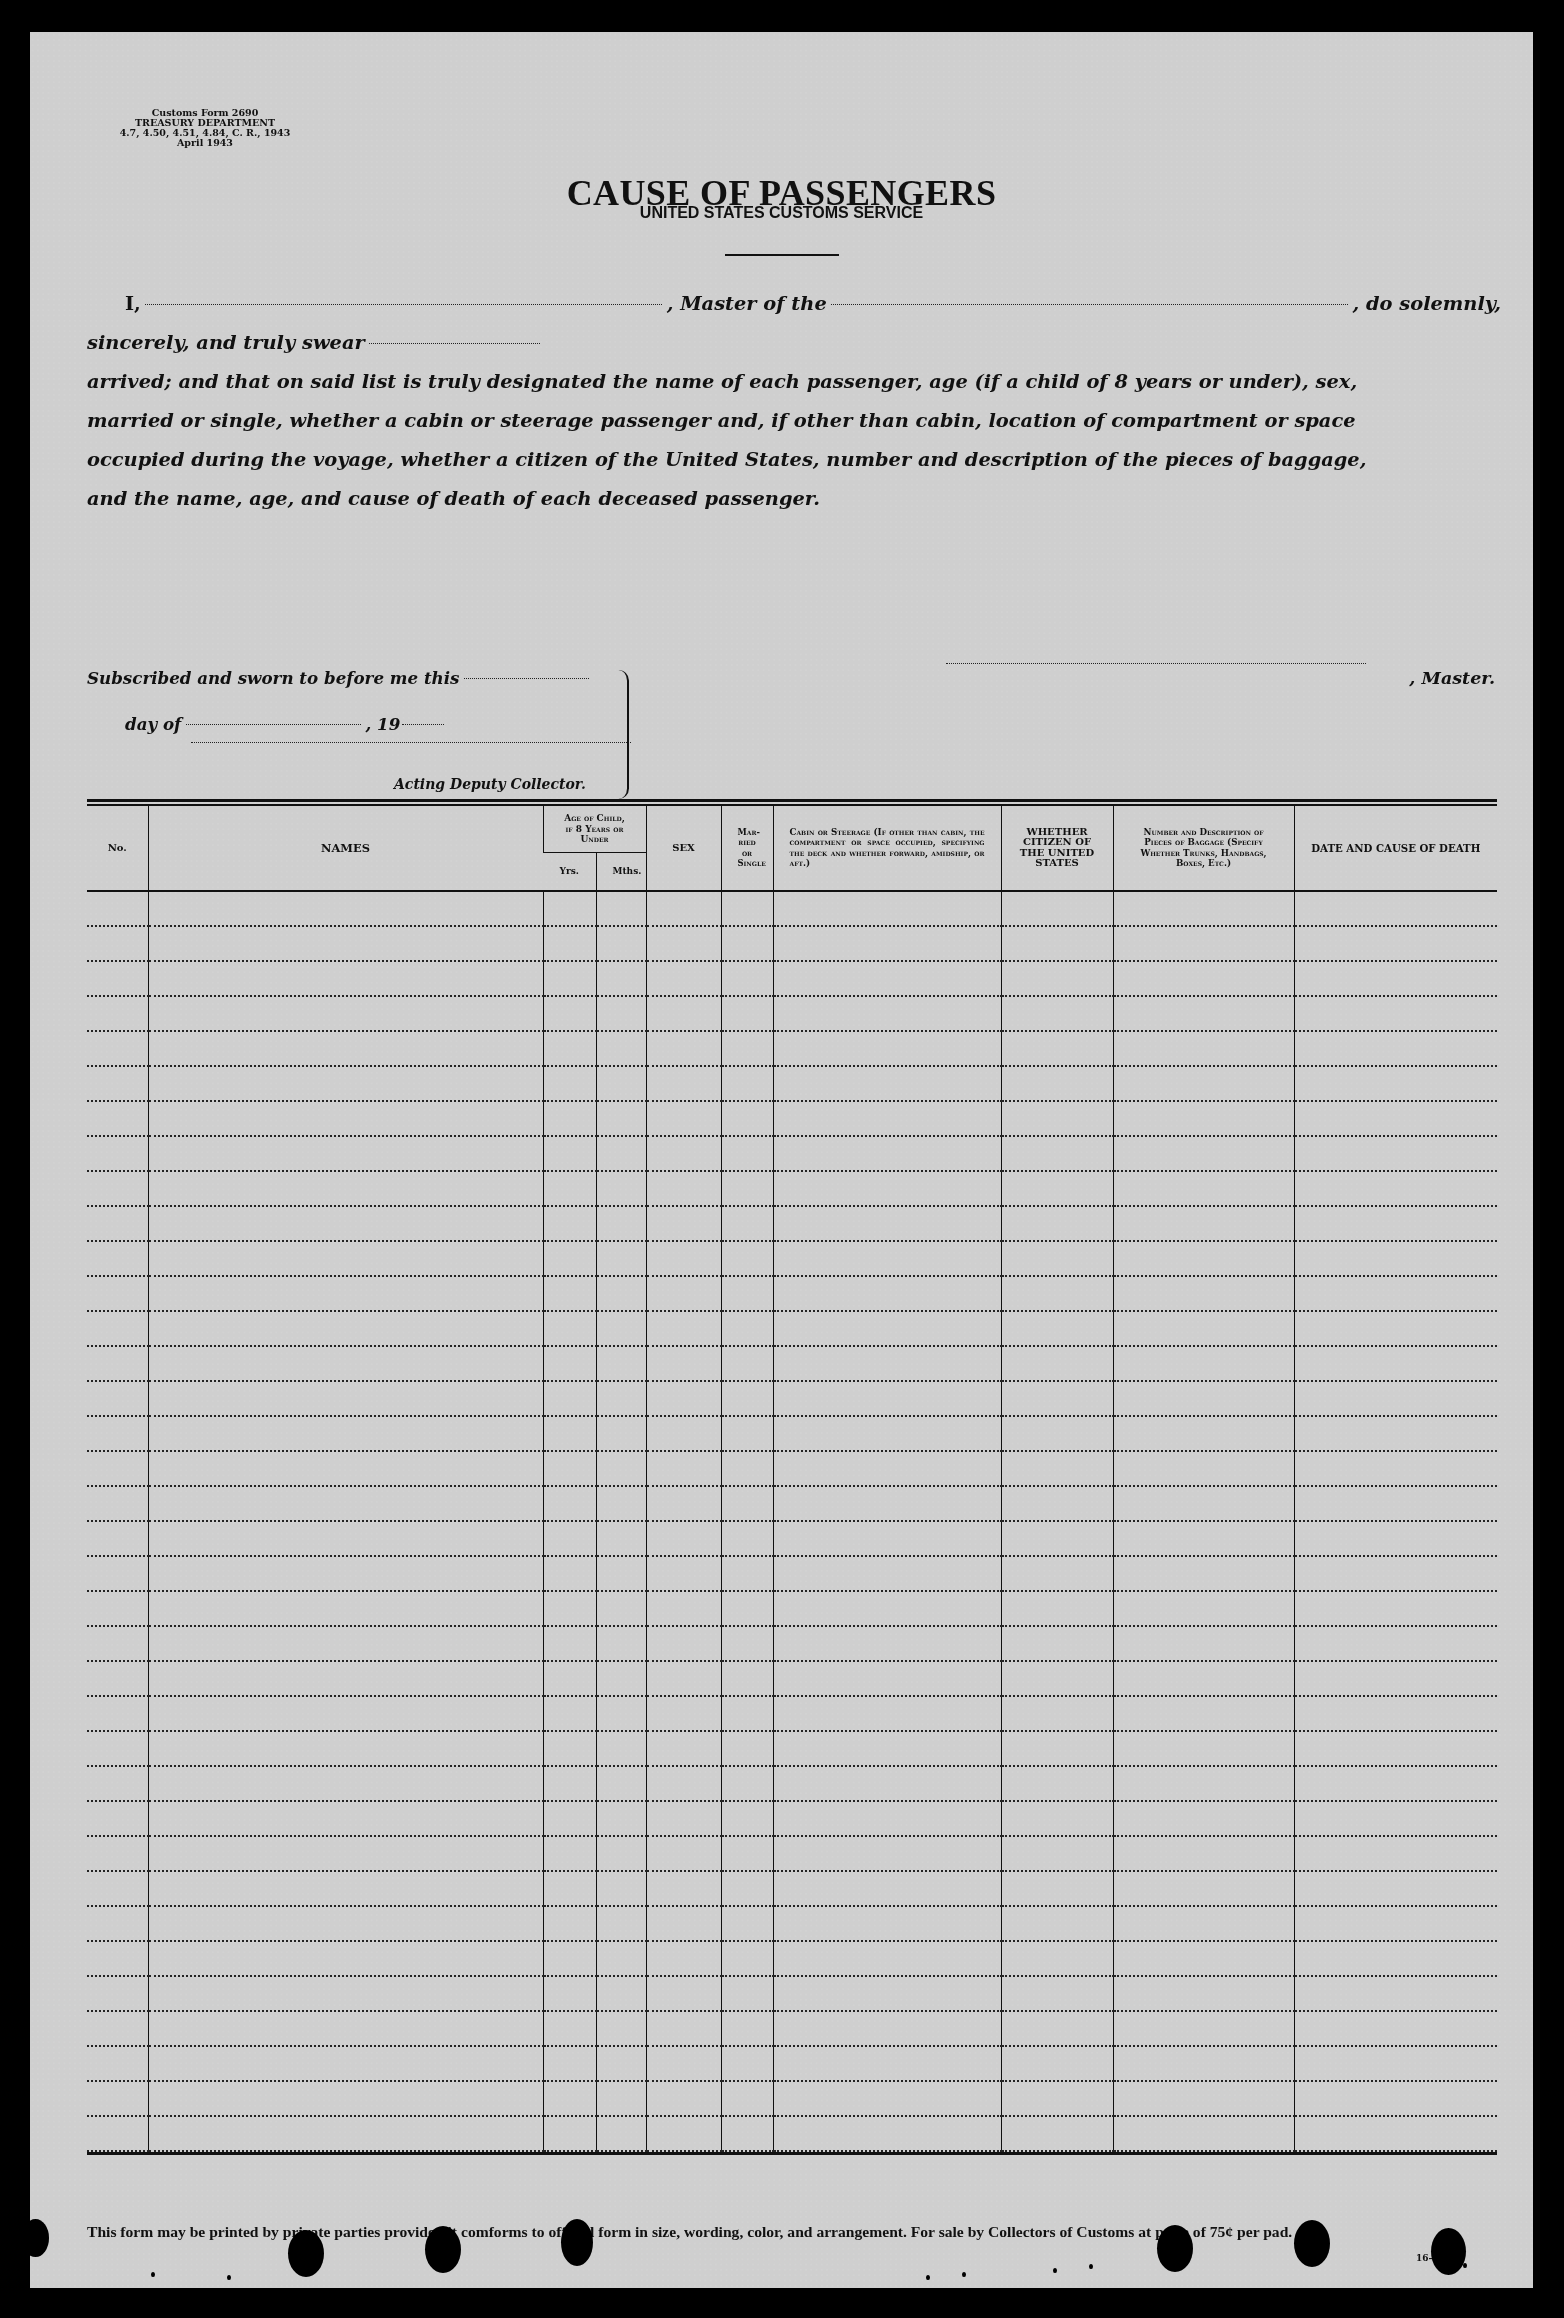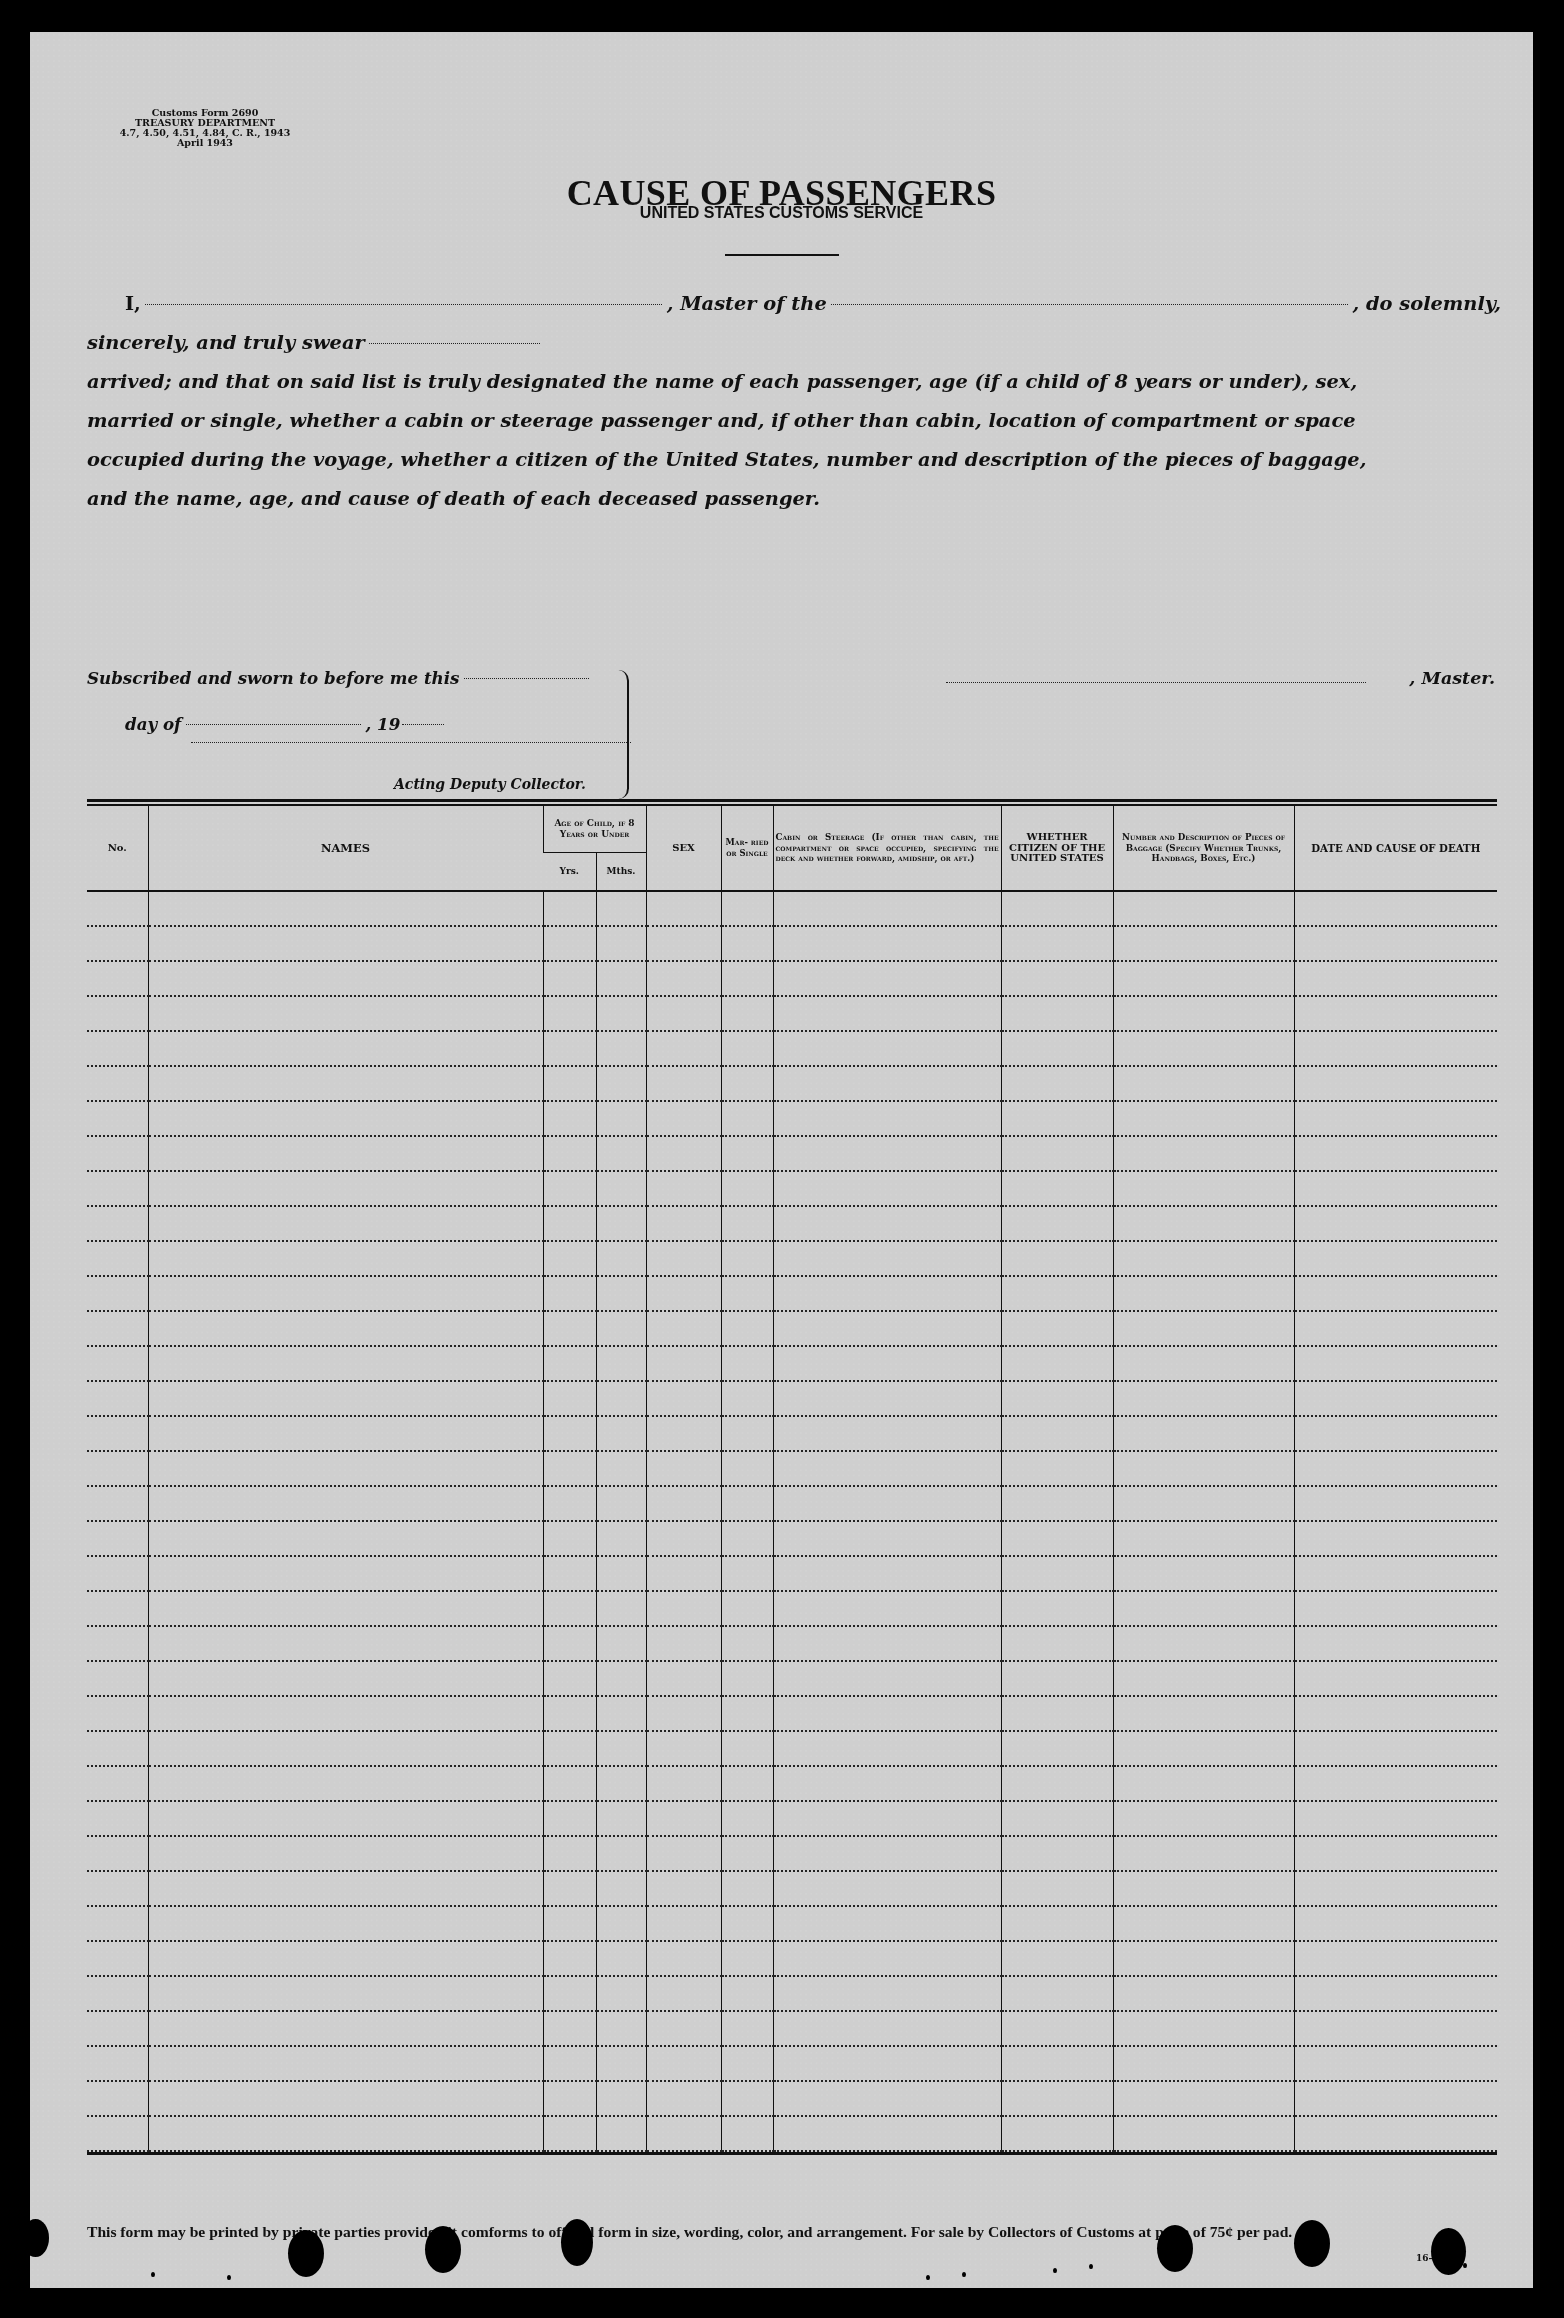--- a/index.html
+++ b/index.html
@@ -37,30 +37,30 @@
   .fixed-dots { display: inline-block; border-bottom: 1.5px dotted #222; height: 0; position: relative; top: -4.6px; margin: 0 4.6px; }
   .blackletter { font-style: normal; font-weight: bold; font-family: "DejaVu Serif", serif; }
 
   .sworn { left: 57px; top: 623px; font-family: "DejaVu Serif", serif; font-style: italic; font-weight: bold; font-size: 16.7px; }
   .sworn .row { height: 46px; line-height: 46px; display: flex; align-items: baseline; white-space: nowrap; }
   .brace {
     left: 577px; top: 638px; width: 20px; height: 129px;
     border-right: 2.3px solid #111; border-radius: 0 10.6px 10.6px 0;
   }
   .acting { left: 364px; top: 744px; font-family: "DejaVu Serif", serif; font-style: italic; font-weight: bold; font-size: 14px; }
-  .master-line { left: 911px; top: 636px; width: 554px; display: flex; align-items: flex-end;
+  .master-line { left: 911px; top: 636px; width: 554px; display: flex; align-items: flex-start;
     font-family: "DejaVu Serif", serif; font-style: italic; font-weight: bold; font-size: 17.5px; gap: 39px; }
 
   .table-wrap { left: 57px; top: 767px; width: 1410px; }
   .top-rule { height: 3px; background: #111; }
   .top-rule2 { height: 1.5px; background: #111; margin-top: 2.3px; }
   table.manifest { border-collapse: collapse; width: 100%; table-layout: fixed; }
   table.manifest th {
     font-family: "DejaVu Serif", serif; font-weight: bold; font-size: 10px; line-height: 10.6px;
-    text-align: center; vertical-align: middle; padding: 3px 2px; border-left: 1.5px solid #111;
+    text-align: center; vertical-align: middle; padding: 3px 16px; border-left: 1.5px solid #111;
     border-bottom: 2.3px solid #111;
   }
   table.manifest th:first-child, table.manifest td:first-child { border-left: none; }
   table.manifest th.sc { font-variant: small-caps; }
   table.manifest th.names { font-size: 11.4px; }
   table.manifest td {
     border-left: 1.5px solid #111; height: 33px; border-bottom: 2.3px dotted #222; padding: 0;
   }
   table.manifest tr.row td { background-clip: padding-box; }
   .bottom-rule { height: 3px; background: #111; }

